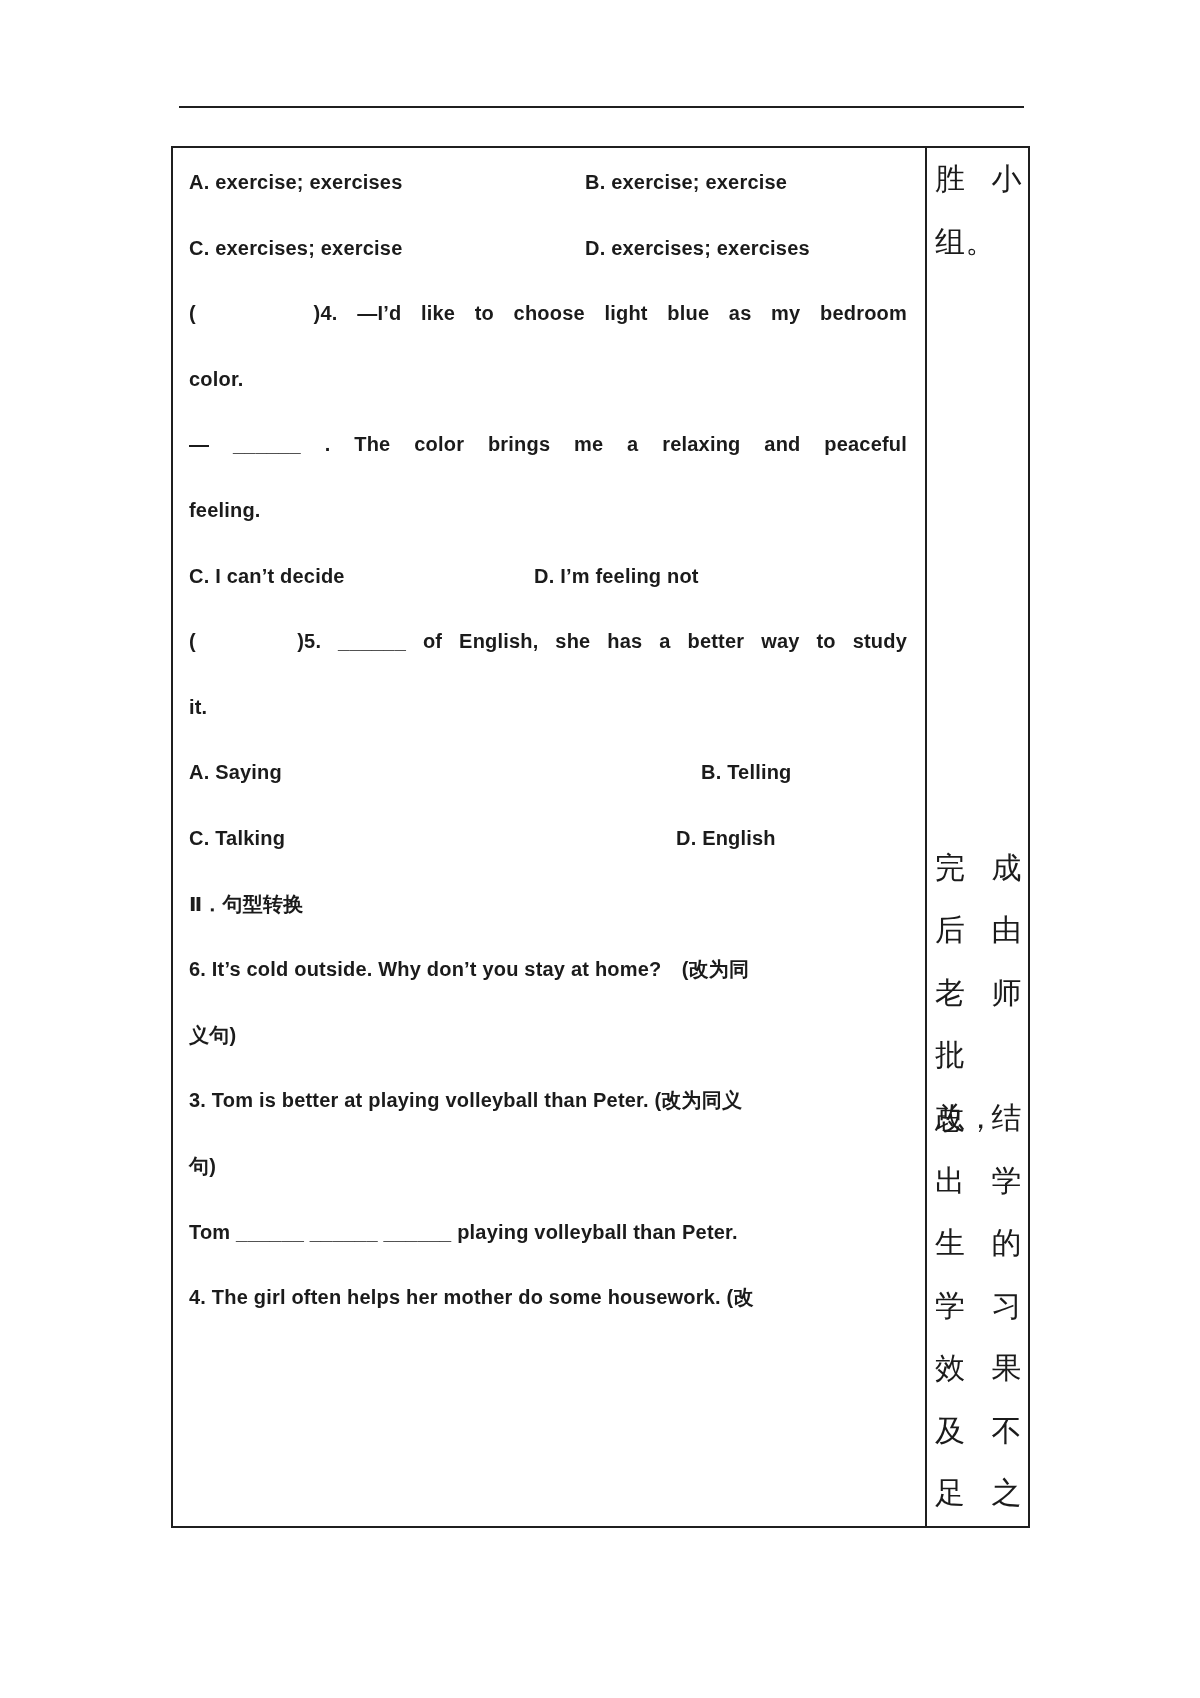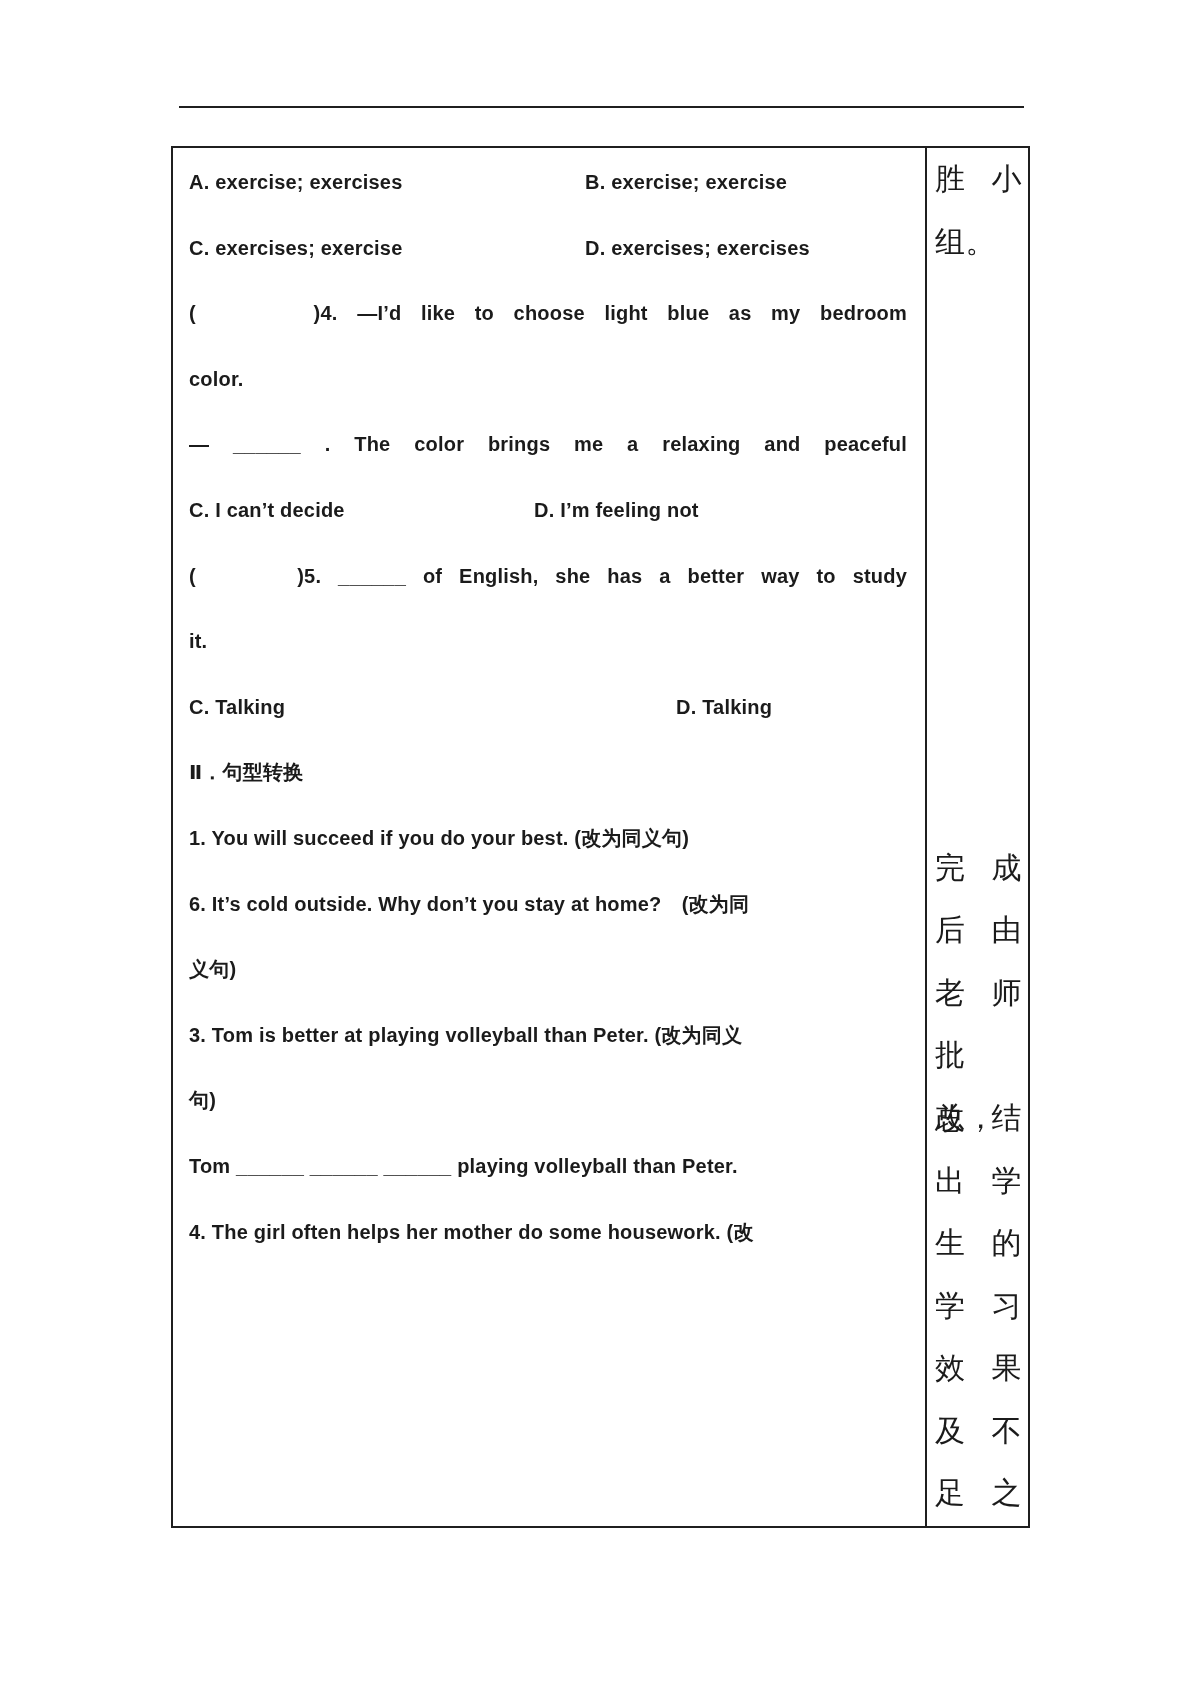--- a/index.html
+++ b/index.html
@@ -48,26 +48,27 @@
 
 <div class="page">
   <div class="top-rule"></div>
   <div class="sheet">
     <div class="main-col">
         <p class="ln"><span class="opt-a" style="width: 396px;">A. exercise; exercises</span><span>B. exercise; exercise</span></p>
         <p class="ln"><span class="opt-a" style="width: 396px;">C. exercises; exercise</span><span>D. exercises; exercises</span></p>
         <p class="ln just">(&nbsp;&nbsp;&nbsp;&nbsp;&nbsp;&nbsp;)4. —I’d like to choose light blue as my bedroom</p>
         <p class="ln">color.</p>
         <p class="ln just">— ______ . The color brings me a relaxing and peaceful</p>
+        <p class="ln">feeling.</p>
         <p class="ln"><span class="opt-a" style="width: 345px;">C. I can’t decide</span><span>D. I’m feeling not</span></p>
         <p class="ln just">(&nbsp;&nbsp;&nbsp;&nbsp;&nbsp;&nbsp;)5. ______ of English, she has a better way to study</p>
         <p class="ln">it.</p>
-        <p class="ln"><span class="opt-a" style="width: 487px;">C. Talking</span><span>D. Talking</span></p>
+        <p class="ln"><span class="opt-a" style="width: 512px;">A. Saying</span><span>B. Telling</span></p>
+        <p class="ln"><span class="opt-a" style="width: 487px;">C. Talking</span><span>D. English</span></p>
         <p class="ln">Ⅱ．句型转换</p>
-        <p class="ln">1. You will succeed if you do your best. (改为同义句)</p>
         <p class="ln">6. It’s cold outside. Why don’t you stay at home?　(改为同</p>
         <p class="ln">义句)</p>
         <p class="ln">3. Tom is better at playing volleyball than Peter. (改为同义</p>
         <p class="ln">句)</p>
         <p class="ln">Tom ______ ______ ______ playing volleyball than Peter.</p>
         <p class="ln">4. The girl often helps her mother do some housework. (改</p>
       </div>
     <div class="side-col">
         <div class="side-ln pair">
           <span>胜</span>

